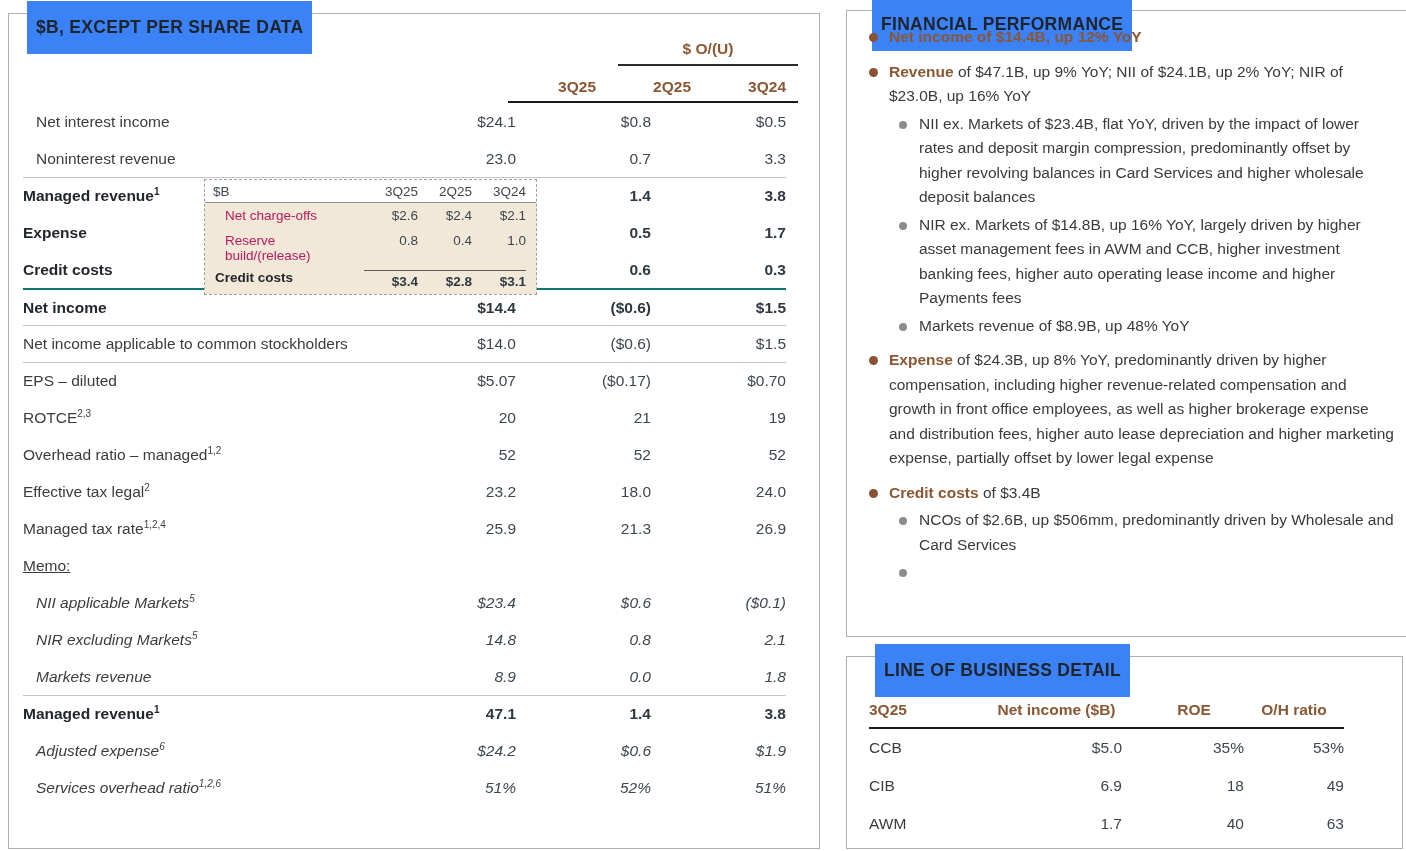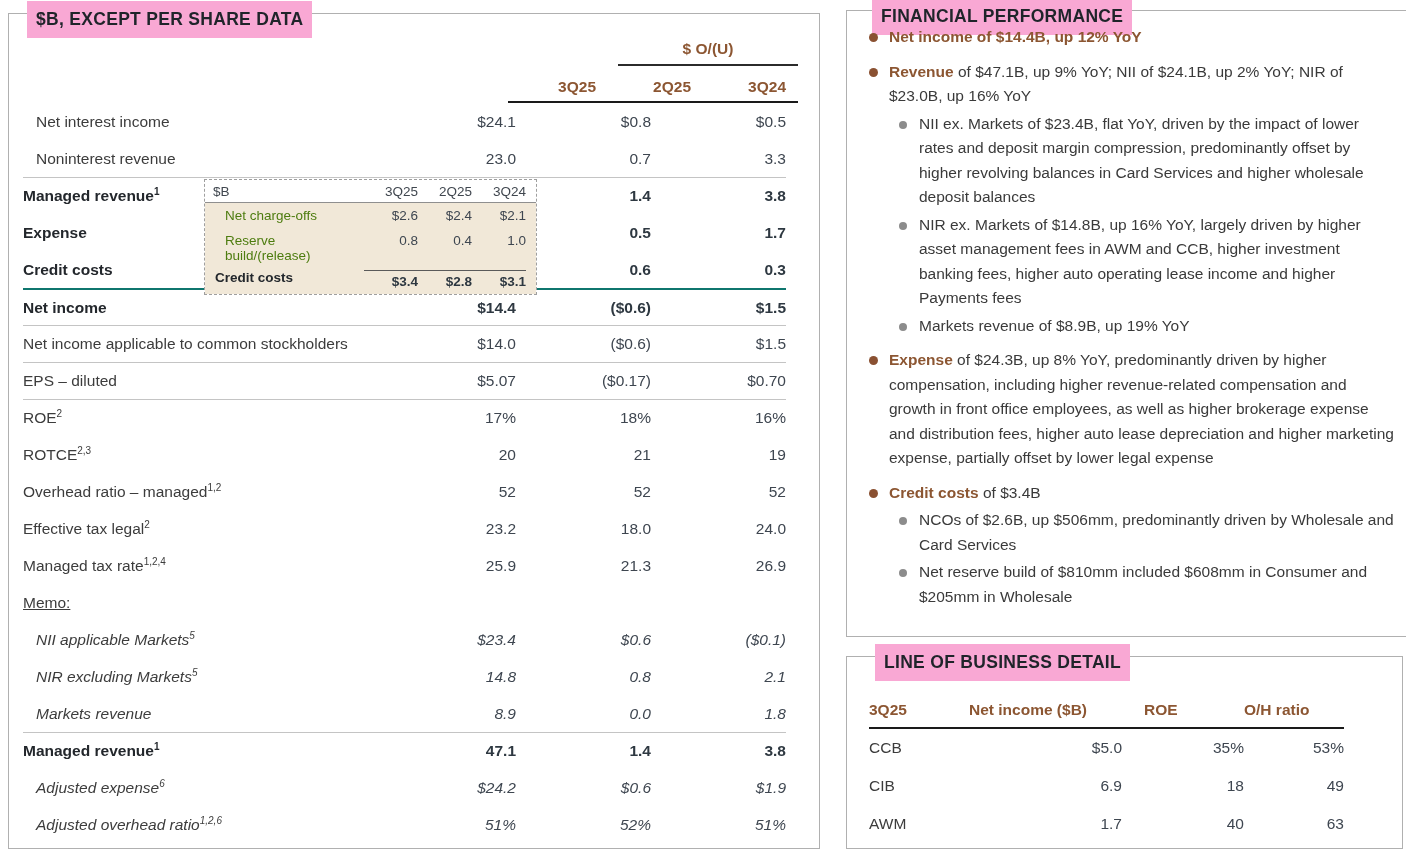--- a/index.html
+++ b/index.html
@@ -11,22 +11,22 @@
     -webkit-font-smoothing: antialiased;
   }
   .panel {
     position: absolute;
     border: 1.5px solid #b0b0b0;
     background: #fff;
   }
   .panel-title {
     position: absolute;
     top: -13px;
-    background: #f9a8d4;
-    padding: 8px 9px;
+    background: #3b82f6;
+    padding: 16px 9px;
     font-size: 17.5px;
     font-weight: bold;
     color: #1f242a;
     letter-spacing: 0.3px;
     white-space: nowrap;
   }
   
   .left-panel { left: 8px; top: 13px; width: 812px; height: 836px; }
   .left-panel .panel-title { left: 18px; }
   .fin-table { position: absolute; inset: 0; padding: 0 33px 0 14px; }
@@ -73,21 +73,21 @@
     border: 1.5px dashed #9f9f9f; background: #fff; font-size: 13.5px;
   }
   .inset-head {
     display: grid; grid-template-columns: 1fr 54px 54px 54px;
     padding: 4px 10px 3px 8px; border-bottom: 1px solid #8f8f8f; color: #40474f;
   }
   .inset-head .ih { text-align: right; }
   .inset-head .ih0 { text-align: left; }
   .inset-body { background: #f1e8d8; }
   .inset-row { display: grid; grid-template-columns: 1fr 54px 54px 54px; padding: 4px 10px; }
-  .inset-row .ilabel { padding-left: 10px; color: #4d7c0f; }
+  .inset-row .ilabel { padding-left: 10px; color: #be185d; }
   .inset-row .ival { text-align: right; color: #3e4650; }
   .inset-row.total { padding-top: 2px; padding-bottom: 5px; }
   .inset-row.total .ilabel { padding-left: 0; font-weight: bold; color: #23272c; }
   .inset-row.total .ival { font-weight: bold; color: #2e3841; border-top: 1.5px solid #5a5a5a; padding-top: 3px; }
   .inset-row:not(.total) .ival, .inset-row:not(.total) .ilabel { padding-top: 1px; padding-bottom: 1px; }
   
   .fp-panel { left: 846px; top: 10px; width: 564px; height: 627px; }
   .fp-panel .panel-title { left: 25px; }
   .fp-list { margin: 14px 0 0; padding: 0 12px 0 20px; list-style: none; }
   .fp-item {
@@ -104,21 +104,21 @@
   .lead { color: #8c5632; font-weight: bold; }
   
   .lob-panel { left: 846px; top: 656px; width: 557px; height: 193px; }
   .lob-panel .panel-title { left: 28px; }
   .lob-table { margin: 44px 58px 0 22px; font-size: 15.5px; }
   .lob-header {
     display: grid; grid-template-columns: 100px 1fr 100px 100px;
     padding-bottom: 8px; border-bottom: 2.5px solid #1a1a1a;
     font-weight: bold; color: #8c5632;
   }
-  .lob-header .hc { text-align: left; }
+  .lob-header .hc { text-align: center; }
   .lob-header .hc0 { text-align: left; }
   .lob-row { display: grid; grid-template-columns: 100px 1fr 100px 100px; height: 38px; align-items: center; }
   .lob-row .c { text-align: right; color: #3e4650; }
   .lob-row .c0 { text-align: left; color: #3c3c3c; }
   .lob-row .c1 { padding-right: 22px; }
 </style>
 </head>
 <body>
 
 <section class="panel left-panel">
@@ -175,26 +175,20 @@
     <div class="val v0">$14.0</div>
     <div class="val v1">($0.6)</div>
     <div class="val v2">$1.5</div>
   </div>
         <div class="frow normal line-top-light">
     <div class="lbl"><span class="lbl-text">EPS – diluted</span></div>
     <div class="val v0">$5.07</div>
     <div class="val v1">($0.17)</div>
     <div class="val v2">$0.70</div>
   </div>
-        <div class="frow normal line-top-light">
-    <div class="lbl"><span class="lbl-text">ROE</span><sup class="lbl-sup">2</sup></div>
-    <div class="val v0">17%</div>
-    <div class="val v1">18%</div>
-    <div class="val v2">16%</div>
-  </div>
         <div class="frow normal">
     <div class="lbl"><span class="lbl-text">ROTCE</span><sup class="lbl-sup">2,3</sup></div>
     <div class="val v0">20</div>
     <div class="val v1">21</div>
     <div class="val v2">19</div>
   </div>
         <div class="frow normal">
     <div class="lbl"><span class="lbl-text">Overhead ratio – managed</span><sup class="lbl-sup">1,2</sup></div>
     <div class="val v0">52</div>
     <div class="val v1">52</div>
@@ -242,21 +236,21 @@
     <div class="val v1">1.4</div>
     <div class="val v2">3.8</div>
   </div>
         <div class="frow memo-item">
     <div class="lbl"><span class="lbl-text">Adjusted expense</span><sup class="lbl-sup">6</sup></div>
     <div class="val v0">$24.2</div>
     <div class="val v1">$0.6</div>
     <div class="val v2">$1.9</div>
   </div>
         <div class="frow memo-item">
-    <div class="lbl"><span class="lbl-text">Adjusted overhead ratio</span><sup class="lbl-sup">1,2,6</sup></div>
+    <div class="lbl"><span class="lbl-text">Services overhead ratio</span><sup class="lbl-sup">1,2,6</sup></div>
     <div class="val v0">51%</div>
     <div class="val v1">52%</div>
     <div class="val v2">51%</div>
   </div>
       </div>
 
     <div class="inset">
       <div class="inset-head">
         <div class="ih ih0">$B</div>
         <div class="ih">3Q25</div>
@@ -296,33 +290,33 @@
       <li class="fp-item lvl1">
     <span class="dot"></span><span class="lead">Revenue</span><span class="rest"> of $47.1B, up 9% YoY; NII of $24.1B, up 2% YoY; NIR of $23.0B, up 16% YoY</span>
   </li>
       <li class="fp-item lvl2">
     <span class="dot"></span><span class="rest">NII ex. Markets of $23.4B, flat YoY, driven by the impact of lower rates and deposit margin compression, predominantly offset by higher revolving balances in Card Services and higher wholesale deposit balances</span>
   </li>
       <li class="fp-item lvl2">
     <span class="dot"></span><span class="rest">NIR ex. Markets of $14.8B, up 16% YoY, largely driven by higher asset management fees in AWM and CCB, higher investment banking fees, higher auto operating lease income and higher Payments fees</span>
   </li>
       <li class="fp-item lvl2">
-    <span class="dot"></span><span class="rest">Markets revenue of $8.9B, up 19% YoY</span>
+    <span class="dot"></span><span class="rest">Markets revenue of $8.9B, up 48% YoY</span>
   </li>
       <li class="fp-item lvl1">
     <span class="dot"></span><span class="lead">Expense</span><span class="rest"> of $24.3B, up 8% YoY, predominantly driven by higher compensation, including higher revenue-related compensation and growth in front office employees, as well as higher brokerage expense and distribution fees, higher auto lease depreciation and higher marketing expense, partially offset by lower legal expense</span>
   </li>
       <li class="fp-item lvl1">
     <span class="dot"></span><span class="lead">Credit costs</span><span class="rest"> of $3.4B</span>
   </li>
       <li class="fp-item lvl2">
     <span class="dot"></span><span class="rest">NCOs of $2.6B, up $506mm, predominantly driven by Wholesale and Card Services</span>
   </li>
       <li class="fp-item lvl2">
-    <span class="dot"></span><span class="rest">Net reserve build of $810mm included $608mm in Consumer and $205mm in Wholesale</span>
+    <span class="dot"></span>
   </li>
     </ul>
 </section>
 
 <section class="panel lob-panel">
   <h2 class="panel-title">LINE OF BUSINESS DETAIL</h2>
   <div class="lob-table">
     <div class="lob-header">
       <div class="hc hc0">3Q25</div>
       <div class="hc">Net income ($B)</div>

